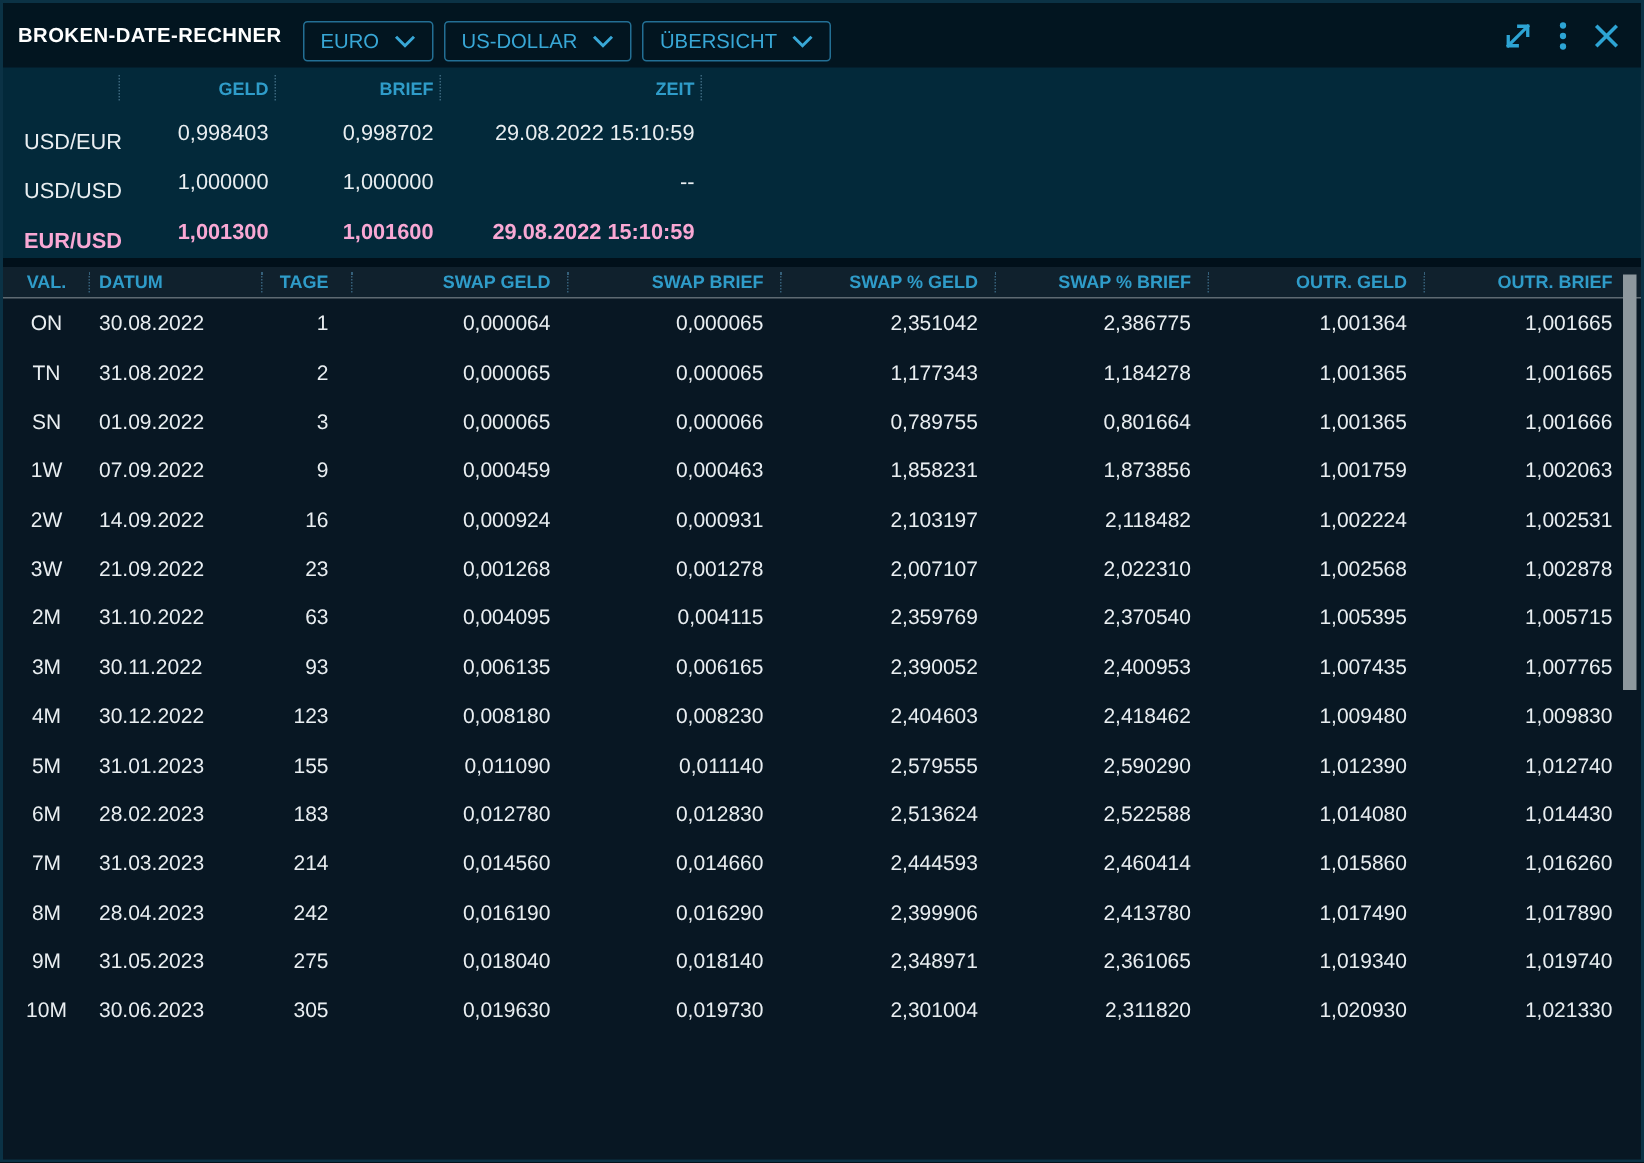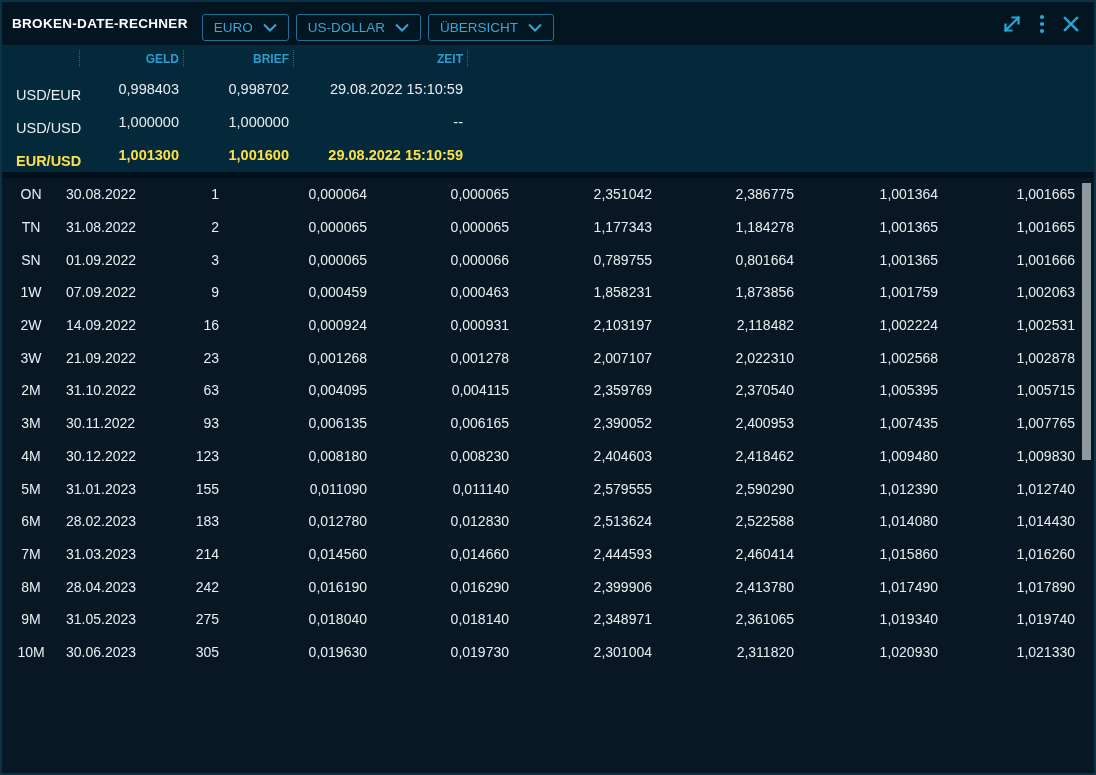--- a/index.html
+++ b/index.html
@@ -20,21 +20,21 @@
   .dd:first-of-type { margin-left:14px; }
   .tb-icons { margin-left:auto; display:flex; align-items:center; gap:17px; }
   .tb-icons .ic { display:inline-flex; cursor:pointer; }
   
   .rates { background:#03293a; height:127px; }
   .rgrid { display:grid; grid-template-columns:78px 104px 110px 174px; }
   .rhead { height:27px; align-items:center; font-size:12px; font-weight:bold; color:#2f9cc9; }
   .rhead .rc { position:relative; height:100%; display:flex; align-items:center; justify-content:flex-end; padding-right:5px; box-sizing:border-box; }
   .rhead .rc::after { content:""; position:absolute; right:0; top:5px; bottom:5px; border-right:1px dotted #3a6largeur7c; border-right:1px dotted #3a667c; }
   .rrow { display:grid; grid-template-columns:78px 104px 110px 174px; height:33px; align-items:center; color:#e9eef1; font-size:14.5px; }
-  .rrow.bold { font-weight:bold; color:#fde047; }
+  .rrow.bold { font-weight:bold; color:#f9a8d4; }
   .rrow .rc { box-sizing:border-box; }
   .rrow .l { padding-left:14px; text-align:left;margin-top:12px; }
   .rrow .r { text-align:right; padding-right:5px; white-space:nowrap; }
   
   .gapband { height:6px; background:#01101a; }
   
   .tgrid-cols { display:grid; grid-template-columns:58px 115px 60px 144px 142px 143px 142px 144px 1fr; }
   .thead {
     height:20px; background:#10212d; border-bottom:1px solid #5e6a72;
     align-items:center; font-size:12px; font-weight:bold; color:#2f9cc9;
@@ -141,20 +141,31 @@
           <div class="rc l">EUR/USD</div>
           <div class="rc r">1,001300</div>
           <div class="rc r">1,001600</div>
           <div class="rc r">29.08.2022 15:10:59</div>
         </div>
       </div>
   </div>
 
   <div class="gapband"></div>
 
+  <div class="tgrid-cols thead">
+    <div class="hc c">VAL.</div>
+    <div class="hc l">DATUM</div>
+    <div class="hc r tage">TAGE</div>
+    <div class="hc r">SWAP GELD</div>
+    <div class="hc r">SWAP BRIEF</div>
+    <div class="hc r">SWAP % GELD</div>
+    <div class="hc r">SWAP % BRIEF</div>
+    <div class="hc r">OUTR. GELD</div>
+    <div class="hc r last">OUTR. BRIEF</div>
+  </div>
   <div class="tbody">
       <div class="tgrid-cols trow">
         <div class="tc c">ON</div>
         <div class="tc l">30.08.2022</div>
         <div class="tc r tage">1</div>
         <div class="tc r">0,000064</div>
         <div class="tc r">0,000065</div>
         <div class="tc r">2,351042</div>
         <div class="tc r">2,386775</div>
         <div class="tc r">1,001364</div>

